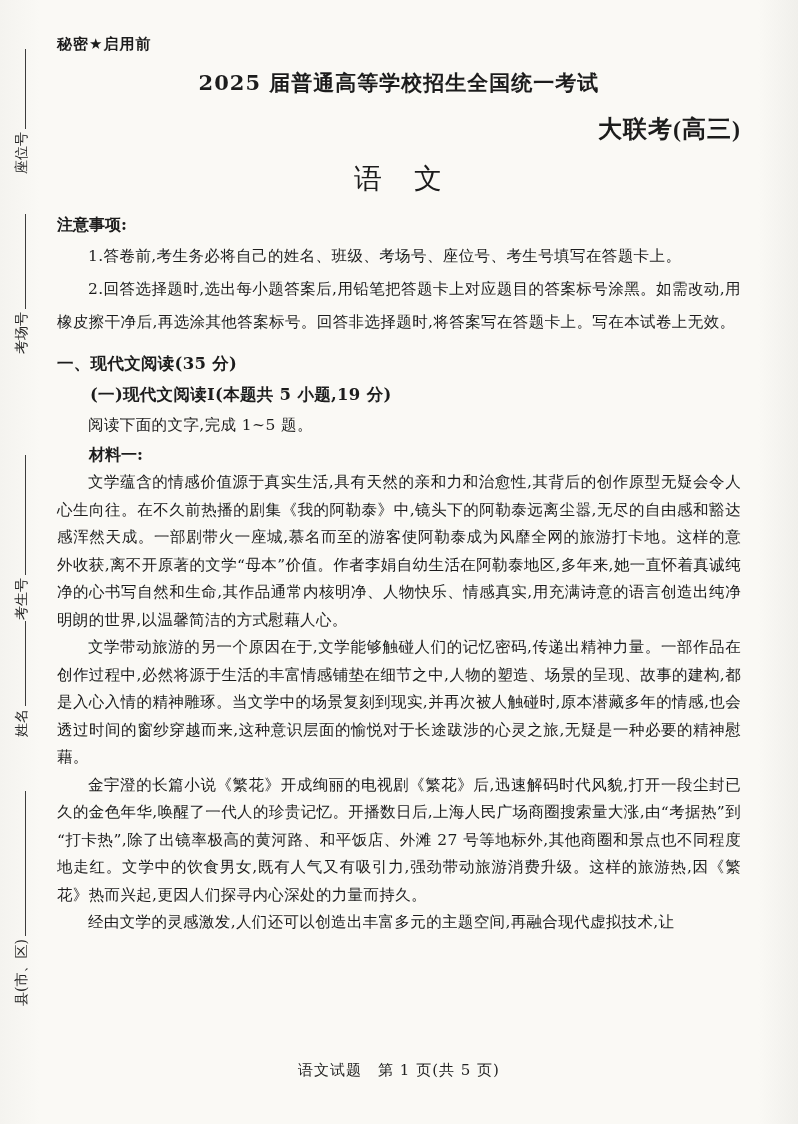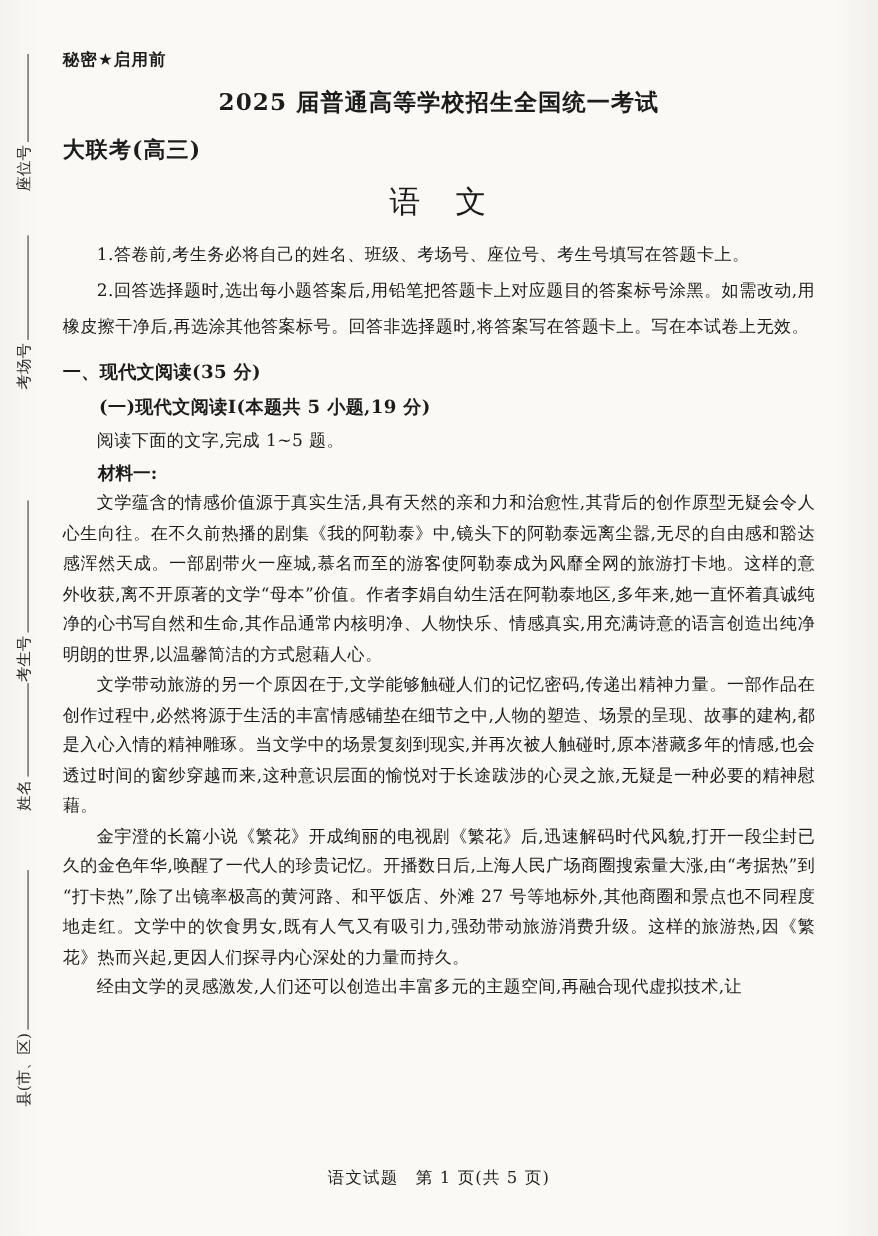--- a/index.html
+++ b/index.html
@@ -23,33 +23,33 @@
     white-space:nowrap;
     font-size:14px;color:#262626;
     font-family:"DejaVu Serif","Liberation Serif",serif;
   }
   .mf-line{
     display:inline-block;
     border-bottom:1.5px solid #3c3c3c;
     height:5px;margin-left:3px;
   }
   
-  .content{position:absolute;left:57px;top:18px;width:684px;}
+  .content{position:absolute;left:57px;top:8px;width:684px;}
   .secrecy{
     margin-top:27px;
     font-family:"Liberation Sans","DejaVu Sans",sans-serif;
     font-weight:600;font-size:15px;letter-spacing:1px;
   }
   .exam-title{
     margin:15px 0 16px 0;text-align:center;
     font-size:21px;font-weight:bold;letter-spacing:1px;
   }
   .exam-subtitle{
-    margin:13px 0 0 0;text-align:left;
-    font-size:20px;font-weight:bold;letter-spacing:1px;
+    margin:13px 0 0 0;text-align:right;
+    font-size:24px;font-weight:bold;letter-spacing:1px;font-family:Liberation Serif, serif;
   }
   .subject-title{
     margin:15px 0 0 0;text-align:center;
     font-size:28px;font-weight:normal;letter-spacing:2px;
   }
   .notice{margin-top:12px;}
   .notice-heading{
     margin:0;font-size:16px;font-weight:bold;line-height:30px;
   }
   .notice-item{
@@ -103,20 +103,21 @@
   </div>
 
   <div class="content">
     <div class="secrecy">秘密★启用前</div>
 
     <h1 class="exam-title">2025 届普通高等学校招生全国统一考试</h1>
     <h2 class="exam-subtitle">大联考(高三)</h2>
     <h2 class="subject-title">语　文</h2>
 
     <div class="notice">
+      <p class="notice-heading">注意事项:</p>
       <p class="notice-item">1.答卷前,考生务必将自己的姓名、班级、考场号、座位号、考生号填写在答题卡上。</p>
       <p class="notice-item">2.回答选择题时,选出每小题答案后,用铅笔把答题卡上对应题目的答案标号涂黑。如需改动,用橡皮擦干净后,再选涂其他答案标号。回答非选择题时,将答案写在答题卡上。写在本试卷上无效。</p>
     </div>
 
     <div class="section">
       <p class="part-heading">一、现代文阅读(35 分)</p>
       <p class="subpart-heading">(一)现代文阅读Ⅰ(本题共 5 小题,19 分)</p>
       <p class="read-instruction">阅读下面的文字,完成 1~5 题。</p>
       <p class="material-label">材料一:</p>
       <p class="body-para">文学蕴含的情感价值源于真实生活,具有天然的亲和力和治愈性,其背后的创作原型无疑会令人心生向往。在不久前热播的剧集《我的阿勒泰》中,镜头下的阿勒泰远离尘嚣,无尽的自由感和豁达感浑然天成。一部剧带火一座城,慕名而至的游客使阿勒泰成为风靡全网的旅游打卡地。这样的意外收获,离不开原著的文学“母本”价值。作者李娟自幼生活在阿勒泰地区,多年来,她一直怀着真诚纯净的心书写自然和生命,其作品通常内核明净、人物快乐、情感真实,用充满诗意的语言创造出纯净明朗的世界,以温馨简洁的方式慰藉人心。</p>

